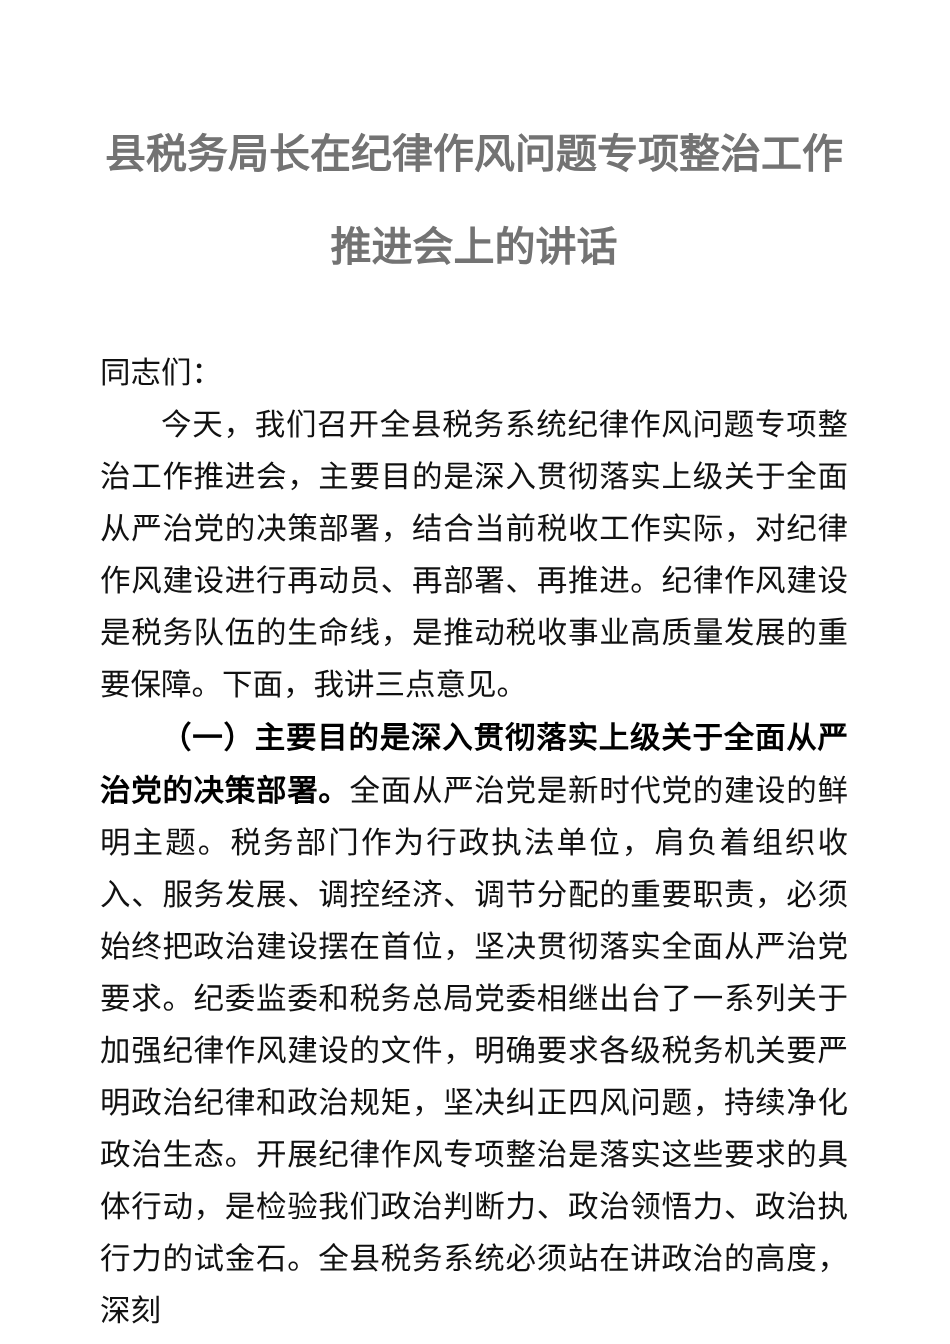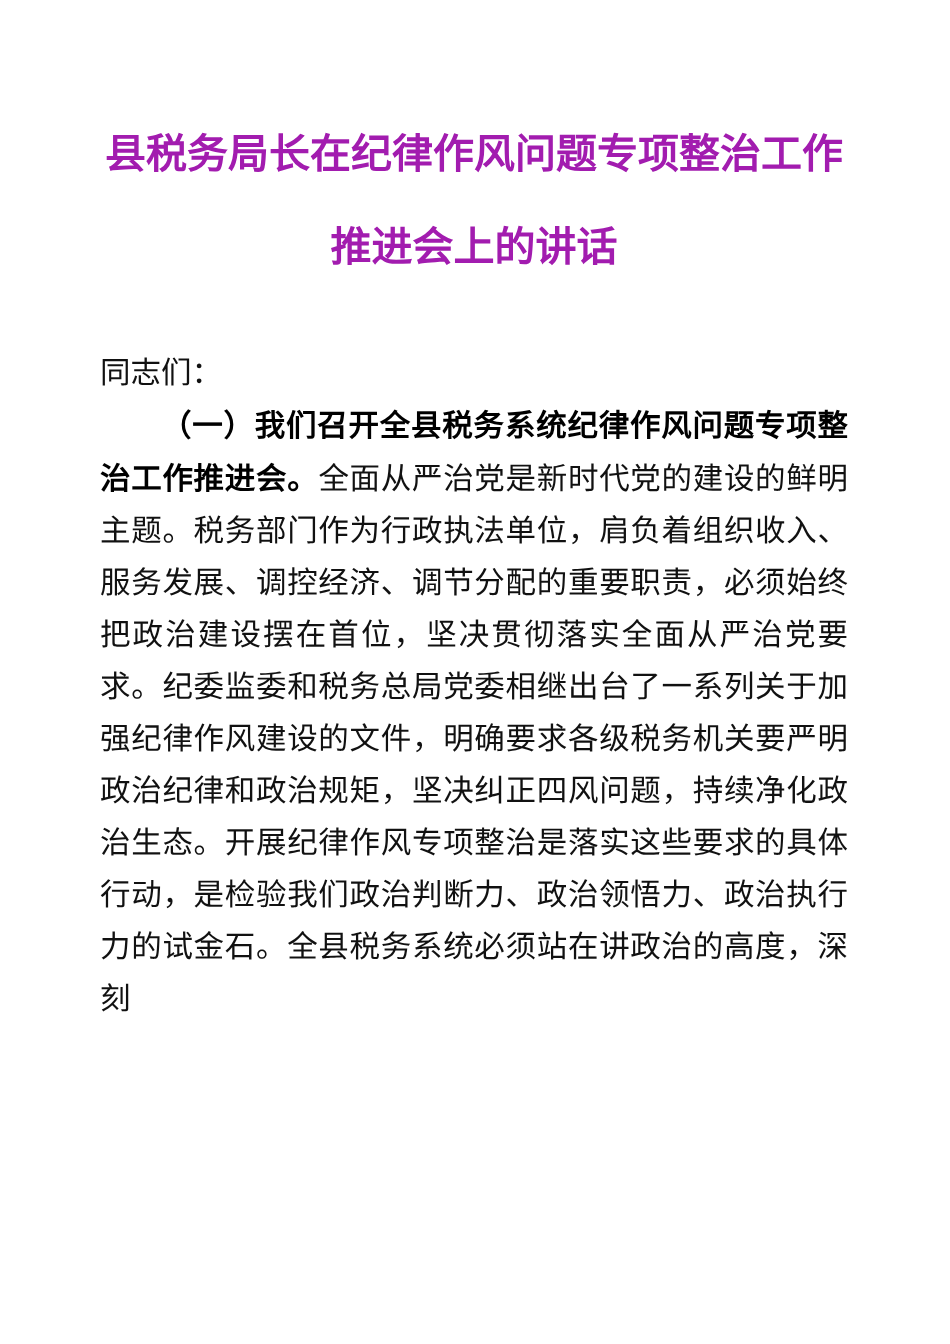--- a/index.html
+++ b/index.html
@@ -39,21 +39,21 @@
   
   .doc-title {
     margin: 0;
     padding-top: 108px;
     font-family: "Liberation Sans", "DejaVu Sans", sans-serif;
     font-size: 41px;
     font-weight: bold;
     line-height: 93px;
     text-align: center;
     letter-spacing: 0px;
-    color: #a21caf;
+    color: #737373;
     white-space: normal;
   }
 
   
   .para {
     margin: 0;
     font-size: 30.5px;
     line-height: 52px;
     text-align: justify;
     text-justify: inter-ideograph;
@@ -94,20 +94,21 @@
 </head>
 <body>
 
 <div class="page">
   <div class="content">
 
     <h1 class="doc-title">县税务局长在纪律作风问题专项整治工作推进会上的讲话</h1>
 
     <p class="para salutation">同志们：</p>
 
+    <p class="para indent">今天，我们召开全县税务系统纪律作风问题专项整治工作推进会，主要目的是深入贯彻落实上级关于全面从严治党的决策部署，结合当前税收工作实际，对纪律作风建设进行再动员、再部署、再推进。纪律作风建设是税务队伍的生命线，是推动税收事业高质量发展的重要保障。下面，我讲三点意见。</p>
 
 
     <p class="para heading2">
-      <span class="lead">（一）我们召开全县税务系统纪律作风问题专项整治工作推进会。</span><span class="rest">全面从严治党是新时代党的建设的鲜明主题。税务部门作为行政执法单位，肩负着组织收入、服务发展、调控经济、调节分配的重要职责，必须始终把政治建设摆在首位，坚决贯彻落实全面从严治党要求。纪委监委和税务总局党委相继出台了一系列关于加强纪律作风建设的文件，明确要求各级税务机关要严明政治纪律和政治规矩，坚决纠正四风问题，持续净化政治生态。开展纪律作风专项整治是落实这些要求的具体行动，是检验我们政治判断力、政治领悟力、政治执行力的试金石。全县税务系统必须站在讲政治的高度，深刻</span>
+      <span class="lead">（一）主要目的是深入贯彻落实上级关于全面从严治党的决策部署。</span><span class="rest">全面从严治党是新时代党的建设的鲜明主题。税务部门作为行政执法单位，肩负着组织收入、服务发展、调控经济、调节分配的重要职责，必须始终把政治建设摆在首位，坚决贯彻落实全面从严治党要求。纪委监委和税务总局党委相继出台了一系列关于加强纪律作风建设的文件，明确要求各级税务机关要严明政治纪律和政治规矩，坚决纠正四风问题，持续净化政治生态。开展纪律作风专项整治是落实这些要求的具体行动，是检验我们政治判断力、政治领悟力、政治执行力的试金石。全县税务系统必须站在讲政治的高度，深刻</span>
     </p>
 
   </div>
 </div>
 
 </body></html>

